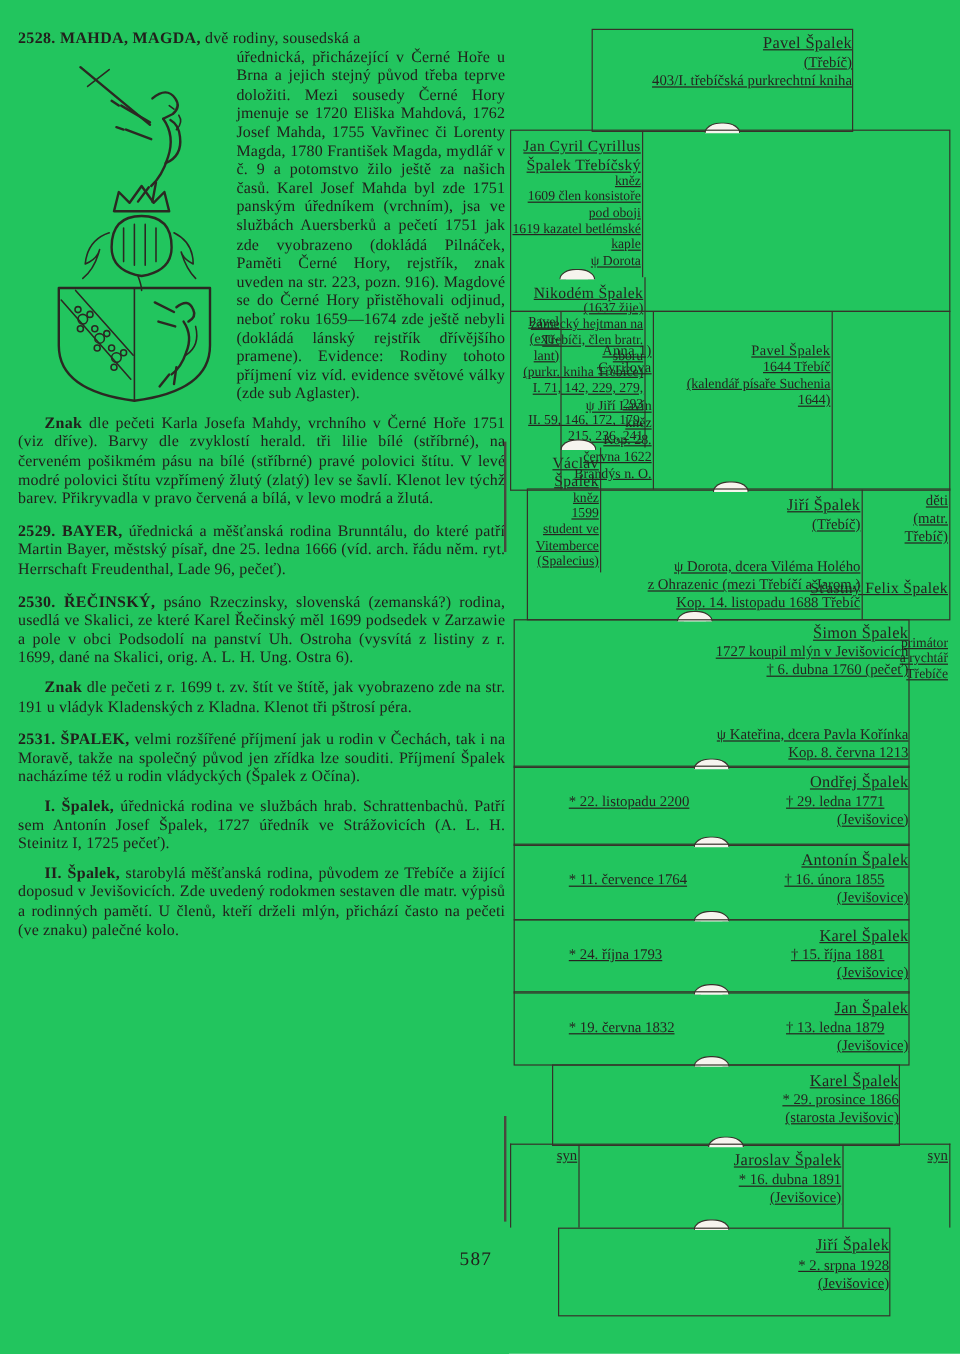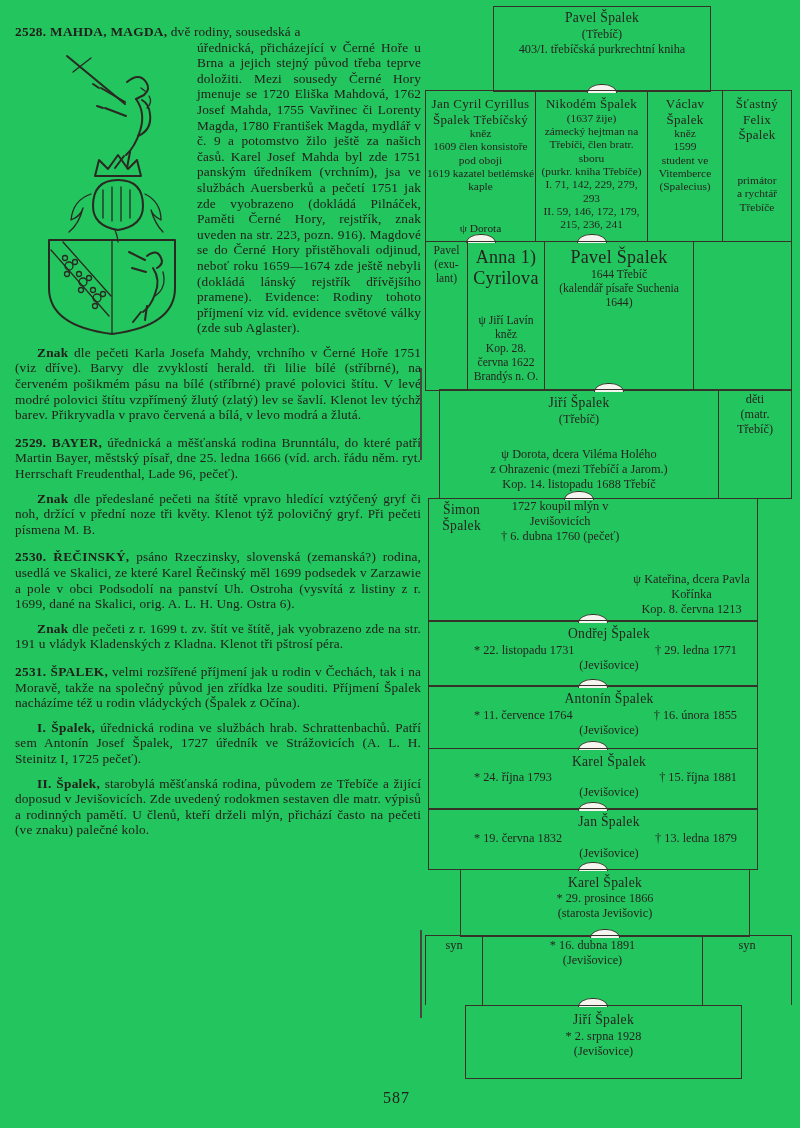--- a/index.html
+++ b/index.html
@@ -12,53 +12,53 @@
   .leftcol{position:absolute;left:15px;top:24px;width:406px;
     font-size:13.3px;line-height:15.6px;text-align:justify;letter-spacing:.15px;}
   .leftcol p{margin:0;}
   .lead{font-weight:bold;letter-spacing:.3px;}
   .pz{margin-top:9px !important;text-indent:22px;}
   .pe{margin-top:12px !important;}
   .coa{float:left;width:158px;height:292px;margin:4px 10px 2px 14px;}
   .coa svg{width:100%;height:100%;}
   .flow{overflow:visible;}
   
-  .tree{position:absolute;left:425px;top:6px;width:367px;
-    font-size:12.3px;line-height:1.22;text-align:center;color:#262420;}
+  .tree{position:absolute;left:425px;top:24px;width:367px;
+    font-size:12.3px;line-height:1.22;text-align:right;color:#262420;text-decoration:underline;}
   .bx{box-sizing:border-box;border:1.6px solid #36322a;position:relative;}
   .row{position:relative;box-sizing:border-box;}
   .nm{font-size:13.6px;letter-spacing:.3px;padding-top:3px;}
   .ml{white-space:pre-line;}
   .cell{box-sizing:border-box;display:flex;flex-direction:column;position:relative;padding:2px 1px;}
   .vr{border-right:1.6px solid #36322a;}
   .sp{margin-top:auto;padding-bottom:4px;}
   .bd{display:flex;justify-content:space-between;padding:0 20px 0 13px;}
   .bump::after{
     content:"";position:absolute;left:50%;bottom:-2px;transform:translateX(-50%);
     width:28px;height:8px;background:#f6f4ee;
     border:1.6px solid #36322a;border-bottom:none;border-radius:14px 14px 0 0/9px 9px 0 0;
   }
   .r1box{width:218px;height:86px;margin-left:68px;}
-  .r2{display:flex;height:152px;border:1.6px solid #36322a;margin-top:-1.6px;font-size:11.4px;line-height:1.17;}
+  .r2{display:flex;height:152px;border:1.6px solid #36322a;margin-top:-1.6px;font-size:11.4px;line-height:1.17;flex-direction:column;}
   .r2 .nm{font-size:13px;}
   .c2a{width:110px;}.c2b{width:112px;}.c2c{width:75px;}.c2d{flex:1;gap:32px;}
   .r3{display:flex;height:150px;border:1.6px solid #36322a;margin-top:-1.6px;font-size:11.6px;line-height:1.2;}
-  .r3 .nm{font-size:18px;}
+  .r3 .nm{font-size:12px;margin-top:20px;}
   .c3a{width:42px;}.c3b{width:77px;}.c3c{width:74px;}.c3d{width:149px;}.c3e{flex:1;}
   .r4{display:flex;height:110px;border:1.6px solid #36322a;margin-top:-1.6px;margin-left:14px;width:353px;box-sizing:border-box;}
   .c4a{flex:1;}.c4b{width:72px;}
-  .r5{height:124px;margin-left:3px;width:330px;margin-top:-1.6px;display:flex;flex-direction:row;}
+  .r5{height:124px;margin-left:3px;width:330px;margin-top:-1.6px;display:flex;flex-direction:column;}
   .gb{margin-left:3px;width:330px;margin-top:-1.6px;padding-top:2px;padding-left:32px;}
   .h67{height:67px;}.h64{height:64px;}.h62{height:62px;}
   .r10{height:68px;margin-left:35px;width:290px;margin-top:-1.6px;padding-top:2px;}
   .r11{display:flex;height:70px;margin-top:-1.6px;border:1.6px solid #36322a;border-bottom:none;}
   .c11a{width:57px;}.c11b{flex:1;}.c11c{width:88px;}
   .r12{height:74px;margin-left:40px;width:277px;padding-top:3px;}
   
-  .pageno{position:absolute;left:383px;top:1041px;font-size:16px;letter-spacing:1px;margin-top:48px;}
+  .pageno{position:absolute;left:383px;top:1041px;font-size:16px;letter-spacing:1px;}
   .art{position:absolute;width:2px;background:#4a463e;}
   .a1{left:420px;top:368px;height:92px;}
   .a2{left:420px;top:930px;height:88px;}
   svg .ln{fill:none;stroke:#2b2822;stroke-width:2;stroke-linecap:round;stroke-linejoin:round;}
   svg .thin{stroke-width:1.3;}
 </style>
 </head>
 <body>
 
 <div class="page">
@@ -116,21 +116,20 @@
             <path class="ln" d="M112,268 l-8,10 M118,262 l-2,14"></path>
             <path class="ln thin" d="M126,252 q12,-8 8,-24"></path>
           </svg>
         </div>
         <p>úřednická, přicházející v Černé Hoře u Brna a jejich stejný původ třeba teprve doložiti. Mezi sousedy Černé Hory jmenuje se 1720 Eliška Mahdová, 1762 Josef Mahda, 1755 Vavřinec či Lorenty Magda, 1780 František Magda, mydlář v č. 9 a potomstvo žilo ještě za našich časů. Karel Josef Mahda byl zde 1751 panským úředníkem (vrchním), jsa ve službách Auersberků a pečetí 1751 jak zde vyobrazeno (dokládá Pilnáček, Paměti Černé Hory, rejstřík, znak uveden na str. 223, pozn. 916). Magdové se do Černé Hory přistěhovali odjinud, neboť roku 1659—1674 zde ještě nebyli (dokládá lánský rejstřík dřívějšího pramene). Evidence: Rodiny tohoto příjmení viz víd. evidence světové války (zde sub Aglaster).</p>
       </div>
       <p class="pz"><b class="lead">Znak</b><span> dle pečeti Karla Josefa Mahdy, vrchního v Černé Hoře 1751 (viz dříve). Barvy dle zvyklostí herald. tři lilie bílé (stříbrné), na červeném pošikmém pásu na bílé (stříbrné) pravé polovici štítu. V levé modré polovici štítu vzpřímený žlutý (zlatý) lev se šavlí. Klenot lev týchž barev. Přikryvadla v pravo červená a bílá, v levo modrá a žlutá.</span></p>
     </section>
 
     <p class="pe"><b class="lead">2529. BAYER,</b><span> úřednická a měšťanská rodina Brunntálu, do které patří Martin Bayer, městský písař, dne 25. ledna 1666 (víd. arch. řádu něm. ryt. Herrschaft Freudenthal, Lade 96, pečeť).</span></p>
-    <p class="pz"><b class="lead">Znak</b><span> dle předeslané pečeti na štítě vpravo hledící vztýčený gryf či noh, držící v přední noze tři květy. Klenot týž polovičný gryf. Při pečeti písmena M. B.</span></p>
 
     <p class="pe"><b class="lead">2530. ŘEČINSKÝ,</b><span> psáno Rzeczinsky, slovenská (zemanská?) rodina, usedlá ve Skalici, ze které Karel Řečinský měl 1699 podsedek v Zarzawie a pole v obci Podsodolí na panství Uh. Ostroha (vysvítá z listiny z r. 1699, dané na Skalici, orig. A. L. H. Ung. Ostra 6).</span></p>
     <p class="pz"><b class="lead">Znak</b><span> dle pečeti z r. 1699 t. zv. štít ve štítě, jak vyobrazeno zde na str. 191 u vládyk Kladenských z Kladna. Klenot tři pštrosí péra.</span></p>
 
     <p class="pe"><b class="lead">2531. ŠPALEK,</b><span> velmi rozšířené příjmení jak u rodin v Čechách, tak i na Moravě, takže na společný původ jen zřídka lze souditi. Příjmení Špalek nacházíme též u rodin vládyckých (Špalek z Očína).</span></p>
     <p class="pz"><b class="lead">I. Špalek,</b><span> úřednická rodina ve službách hrab. Schrattenbachů. Patří sem Antonín Josef Špalek, 1727 úředník ve Strážovicích (A. L. H. Steinitz I, 1725 pečeť).</span></p>
     <p class="pz"><b class="lead">II. Špalek,</b><span> starobylá měšťanská rodina, původem ze Třebíče a žijící doposud v Jevišovicích. Zde uvedený rodokmen sestaven dle matr. výpisů a rodinných pamětí. U členů, kteří drželi mlýn, přichází často na pečeti (ve znaku) palečné kolo.</span></p>
 
   </div>
 
@@ -215,21 +214,21 @@
       <div class="nm">Šimon Špalek</div>
       <div class="ml">1727 koupil mlýn v Jevišovicích
 † 6. dubna 1760 (pečeť)</div>
       <div class="sp ml">ψ Kateřina, dcera Pavla Kořínka
 Kop. 8. června 1213</div>
     </div>
 
     <div class="bx gb h67 row bump">
       <div class="nm">Ondřej Špalek</div>
       <div class="bd">
-        <span>* 22. listopadu 1731</span>
+        <span>* 22. listopadu 2200</span>
         <span>† 29. ledna 1771</span>
       </div>
       <div>(Jevišovice)</div>
     </div>
 
     <div class="bx gb h64 row bump">
       <div class="nm">Antonín Špalek</div>
       <div class="bd">
         <span>* 11. července 1764</span>
         <span>† 16. února 1855</span>
@@ -259,20 +258,21 @@
       <div class="nm">Karel Špalek</div>
       <div class="ml">* 29. prosince 1866
 (starosta Jevišovic)</div>
     </div>
 
     <div class="r11 row">
       <div class="cell vr c11a">
         <div>syn</div>
       </div>
       <div class="cell vr c11b bump">
+        <div class="nm">Jaroslav Špalek</div>
         <div class="ml">* 16. dubna 1891
 (Jevišovice)</div>
       </div>
       <div class="cell c11c">
         <div>syn</div>
       </div>
     </div>
 
     <div class="bx r12 row">
       <div class="nm">Jiří Špalek</div>

